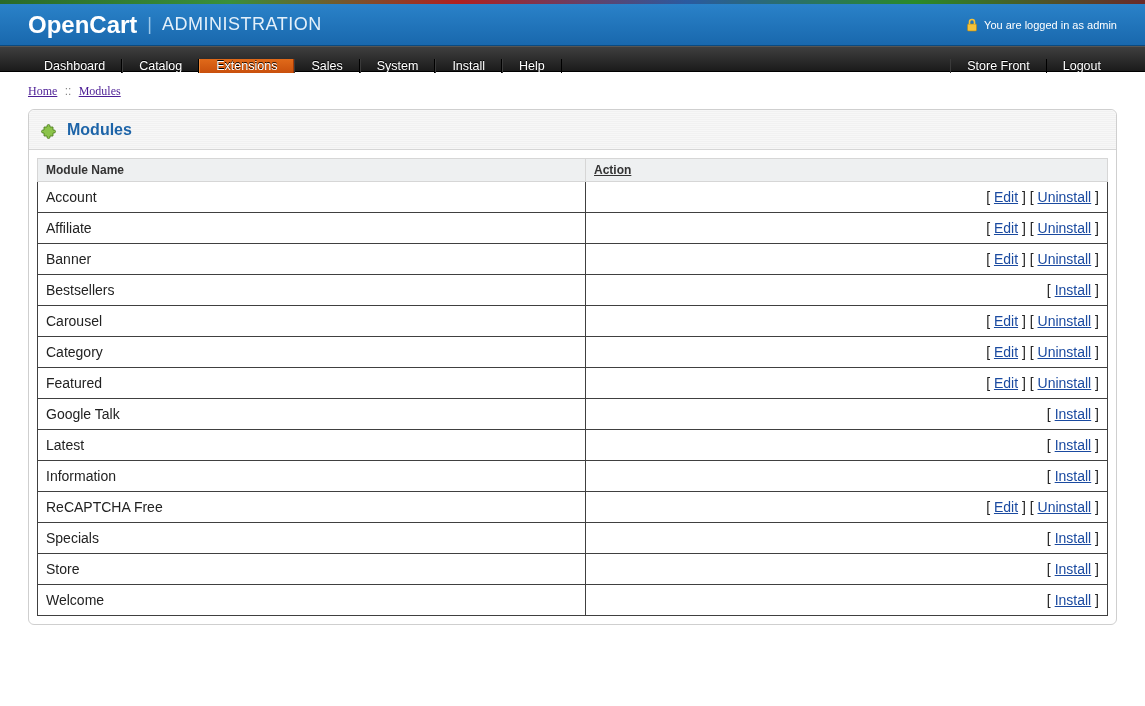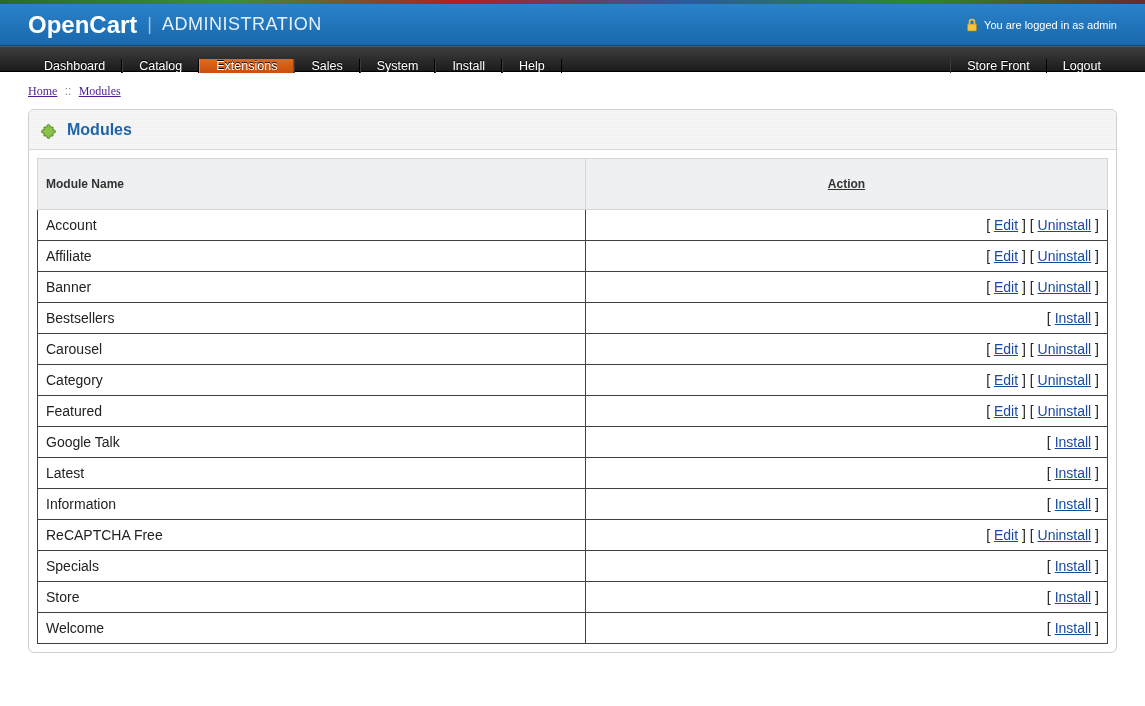--- a/index.html
+++ b/index.html
@@ -87,25 +87,25 @@
   }
   .puzzle-icon { width:18px; height:18px; display:inline-block;}
   .box-body { padding: 8px; }
   .list-table {
     width:100%; border-collapse:collapse;
     border:1px solid #d6d6d6;
   }
   .list-table th {
     background:#eef0f1;
     font-size:12px; font-weight:bold;
-    text-align:left; padding:18px 8px;
+    text-align:left; padding:4px 8px;
     border:1px solid #d6d6d6;
     color:#333;
   }
-  .list-table th.action-h { text-align:center;text-decoration:underline;}
+  .list-table th.action-h { text-align:left;text-decoration:underline;}
   .list-table td {
     border:1px solid #404040;
     padding:7px 8px;
     font-size:14px;
     color:#222;
     background:#fff;
   }
   .list-table td.action-cell { text-align:right; white-space:nowrap;}
   .action-cell .bracket { color:#222; }
   .action-cell a { color:#1a4aa0; text-decoration:underline; cursor:pointer;}

